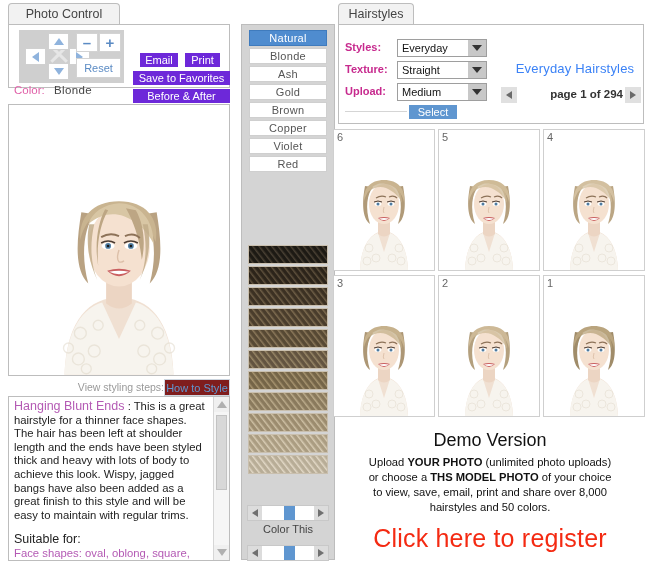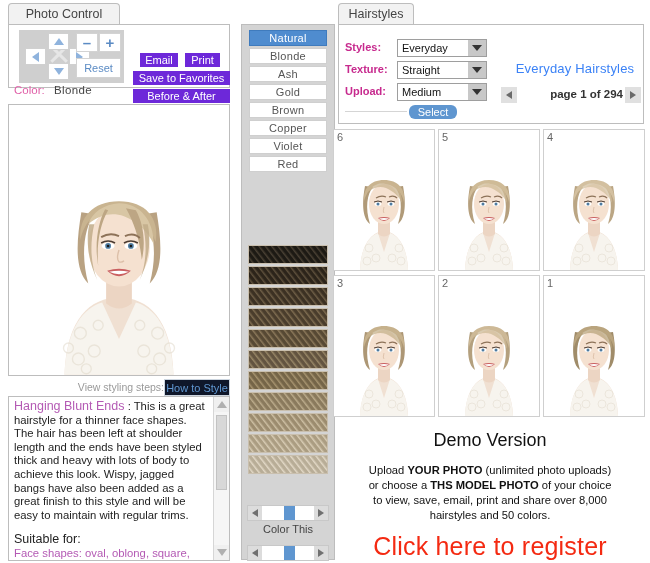--- a/index.html
+++ b/index.html
@@ -120,21 +120,21 @@
   #steps-bar {
     position:absolute; left: 8px; top: 379px; width: 222px; height: 17px;
     box-sizing: border-box;
   }
   #steps-label {
     position:absolute; right: 66px; top: 2px;
     color:#9a9a9a; font-size: 10.5px;
   }
   #how-to-style {
     position:absolute; right: 0px; top: 0px; width: 66px; height: 17px;
-    background:#0f172a; border:1px solid #cdd6e0; box-sizing:border-box;
+    background:#7f1d1d; border:1px solid #cdd6e0; box-sizing:border-box;
     color:#5f96d0; font-size: 11px;
     display:flex; align-items:center; justify-content:center;
   }
 
   
   #desc-box {
     position:absolute; left: 8px; top: 396px; width: 222px; height: 165px;
     border: 1px solid #bdbdbd; background:#fff; box-sizing:border-box;
     overflow:hidden;
   }
@@ -227,21 +227,21 @@
     position:absolute; right:0; top:0; width: 18px; height: 16px;
     background:#c8c8c8; display:flex; align-items:center; justify-content:center;
   }
   .dd-tri { width:0;height:0;border-left:5px solid transparent;border-right:5px solid transparent;border-top:6px solid #333;}
   #row-styles  { top: 14px; }
   #row-texture { top: 36px; }
   #row-length  { top: 58px; }
   #select-btn {
     position:absolute; left: 70px; top: 80px; width: 48px; height: 14px;
     background:#5f96d0; color:#fff; font-size: 11px;
-    display:flex; align-items:center; justify-content:center;border-radius:6px;
+    display:flex; align-items:center; justify-content:center;
   }
   #hr-line { position:absolute; left: 6px; top: 86px; width: 62px; height:1px; background:#d5d5d5; }
 
   #category-title {
     position:absolute; left: 168px; top: 36px; width: 136px;
     text-align:center; color:#3b82f6; font-size: 13px; letter-spacing:.2px;
   }
   #pager { position:absolute; left: 162px; top: 62px; width: 140px; height: 16px; }
   .pg-arrow {
     position:absolute; top:0; width: 16px; height: 16px; background:#e0e0e0;
@@ -274,21 +274,21 @@
   }
   .thumb svg { position:absolute; left:0; top:0; width:100%; height:100%; }
 
   
   #demo-block {
     position:absolute; left: 332px; top: 428px; width: 316px; height: 132px;
     text-align:center;
   }
   #demo-title { font-size: 18px; color:#111; margin-top: 2px; }
   #demo-sub {
-    font-size: 11.2px; line-height: 15px; color:#111; margin-top: 12px;
+    font-size: 11.2px; line-height: 15px; color:#111; margin-top: 4px;
     padding: 0 4px;
   }
   #demo-sub b { font-weight:bold; }
   #register-link {
     margin-top: 9px; font-size: 25px; color:#f42a12; letter-spacing:.2px;
   }
 </style>
 </head>
 <body>
 

